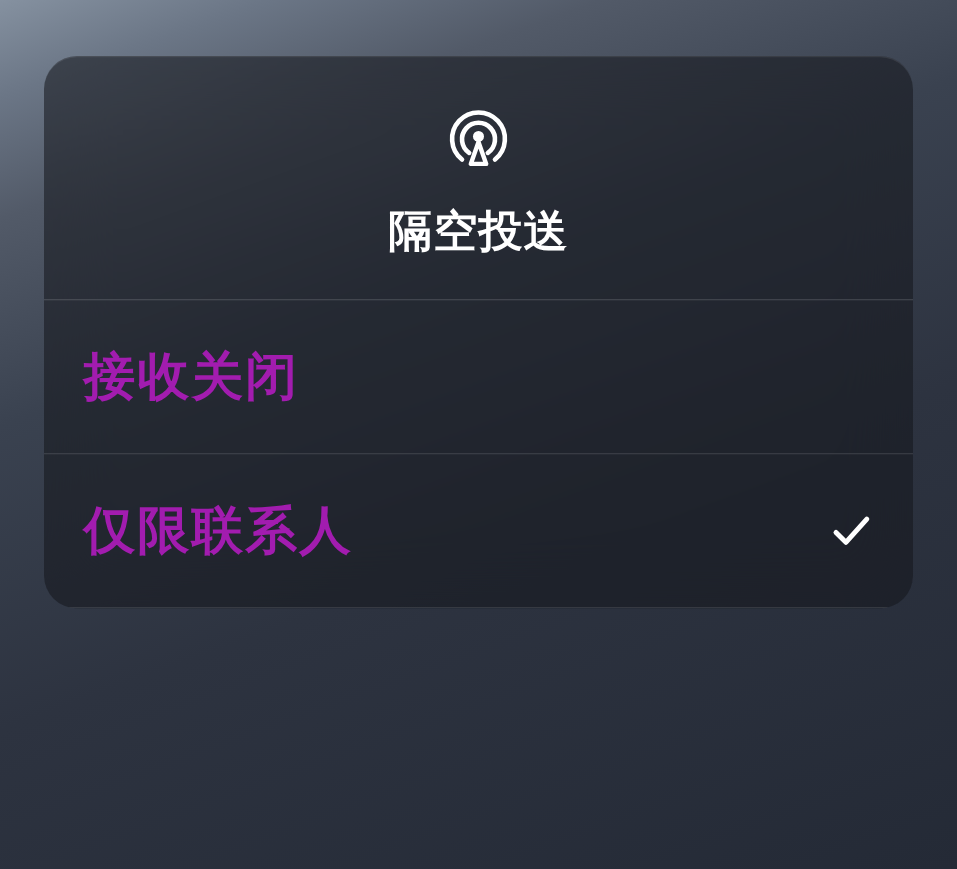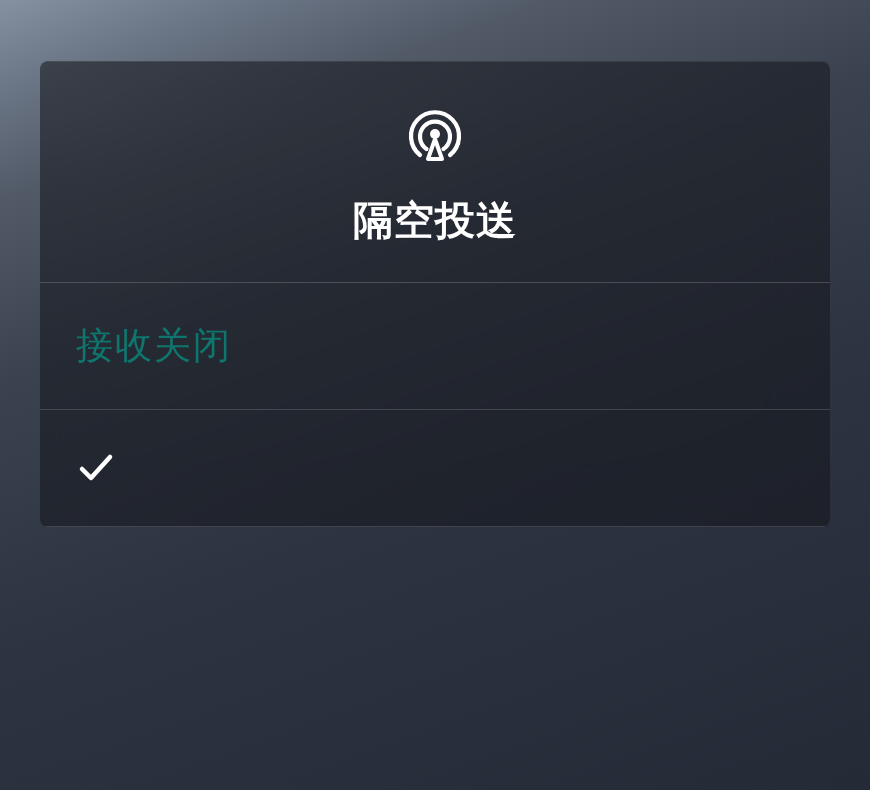--- a/index.html
+++ b/index.html
@@ -26,26 +26,26 @@
         #525a68 18%, 
         #3a4250 35%, 
         #2d3340 60%, 
         #242a36 100%);
       filter: blur(0px);
     }
     
     .panel {
       position: absolute;
       left: 40px;
-      top: 61px;
+      top: 51px;
       width: 790px;
       background: rgba(20, 22, 28, 0.55);
       backdrop-filter: blur(30px);
       -webkit-backdrop-filter: blur(30px);
-      border-radius: 8px;
+      border-radius: 30px;
       overflow: hidden;
       box-shadow: inset 0 1px 0 rgba(255,255,255,0.08);
     }
     
     .header {
       display: flex;
       flex-direction: column;
       align-items: center;
       padding-top: 40px;
       padding-bottom: 34px;
@@ -71,23 +71,23 @@
     .option {
       display: flex;
       align-items: center;
       justify-content: space-between;
       padding: 38px 36px;
       border-bottom: 1px solid rgba(255,255,255,0.15);
       cursor: pointer;
     }
     
     .option-label {
-      color: #0f766e;
-      font-size: 37px;
-      font-weight: 400;
+      color: #a21caf;
+      font-size: 47px;
+      font-weight: 700;
       letter-spacing: 2px;
     }
     
     .checkmark {
       width: 40px;
       height: 40px;
       display: flex;
       align-items: center;
       justify-content: center;
     }
@@ -118,20 +118,21 @@
   <div class="option">
     <span class="option-label">接收关闭</span>
     <span class="checkmark hidden">
       <svg width="36" height="36" viewBox="0 0 36 36">
           <path d="M 4 19 L 13 28 L 32 7" stroke="#ffffff" stroke-width="4.5" stroke-linecap="round" stroke-linejoin="round" fill="none"></path>
         </svg>
     </span>
   </div>
 
   <div class="option">
+    <span class="option-label">仅限联系人</span>
     <span class="checkmark">
       <svg width="36" height="36" viewBox="0 0 36 36">
           <path d="M 4 19 L 13 28 L 32 7" stroke="#ffffff" stroke-width="4.5" stroke-linecap="round" stroke-linejoin="round" fill="none"></path>
         </svg>
     </span>
   </div>
 
 
 </div>
 

